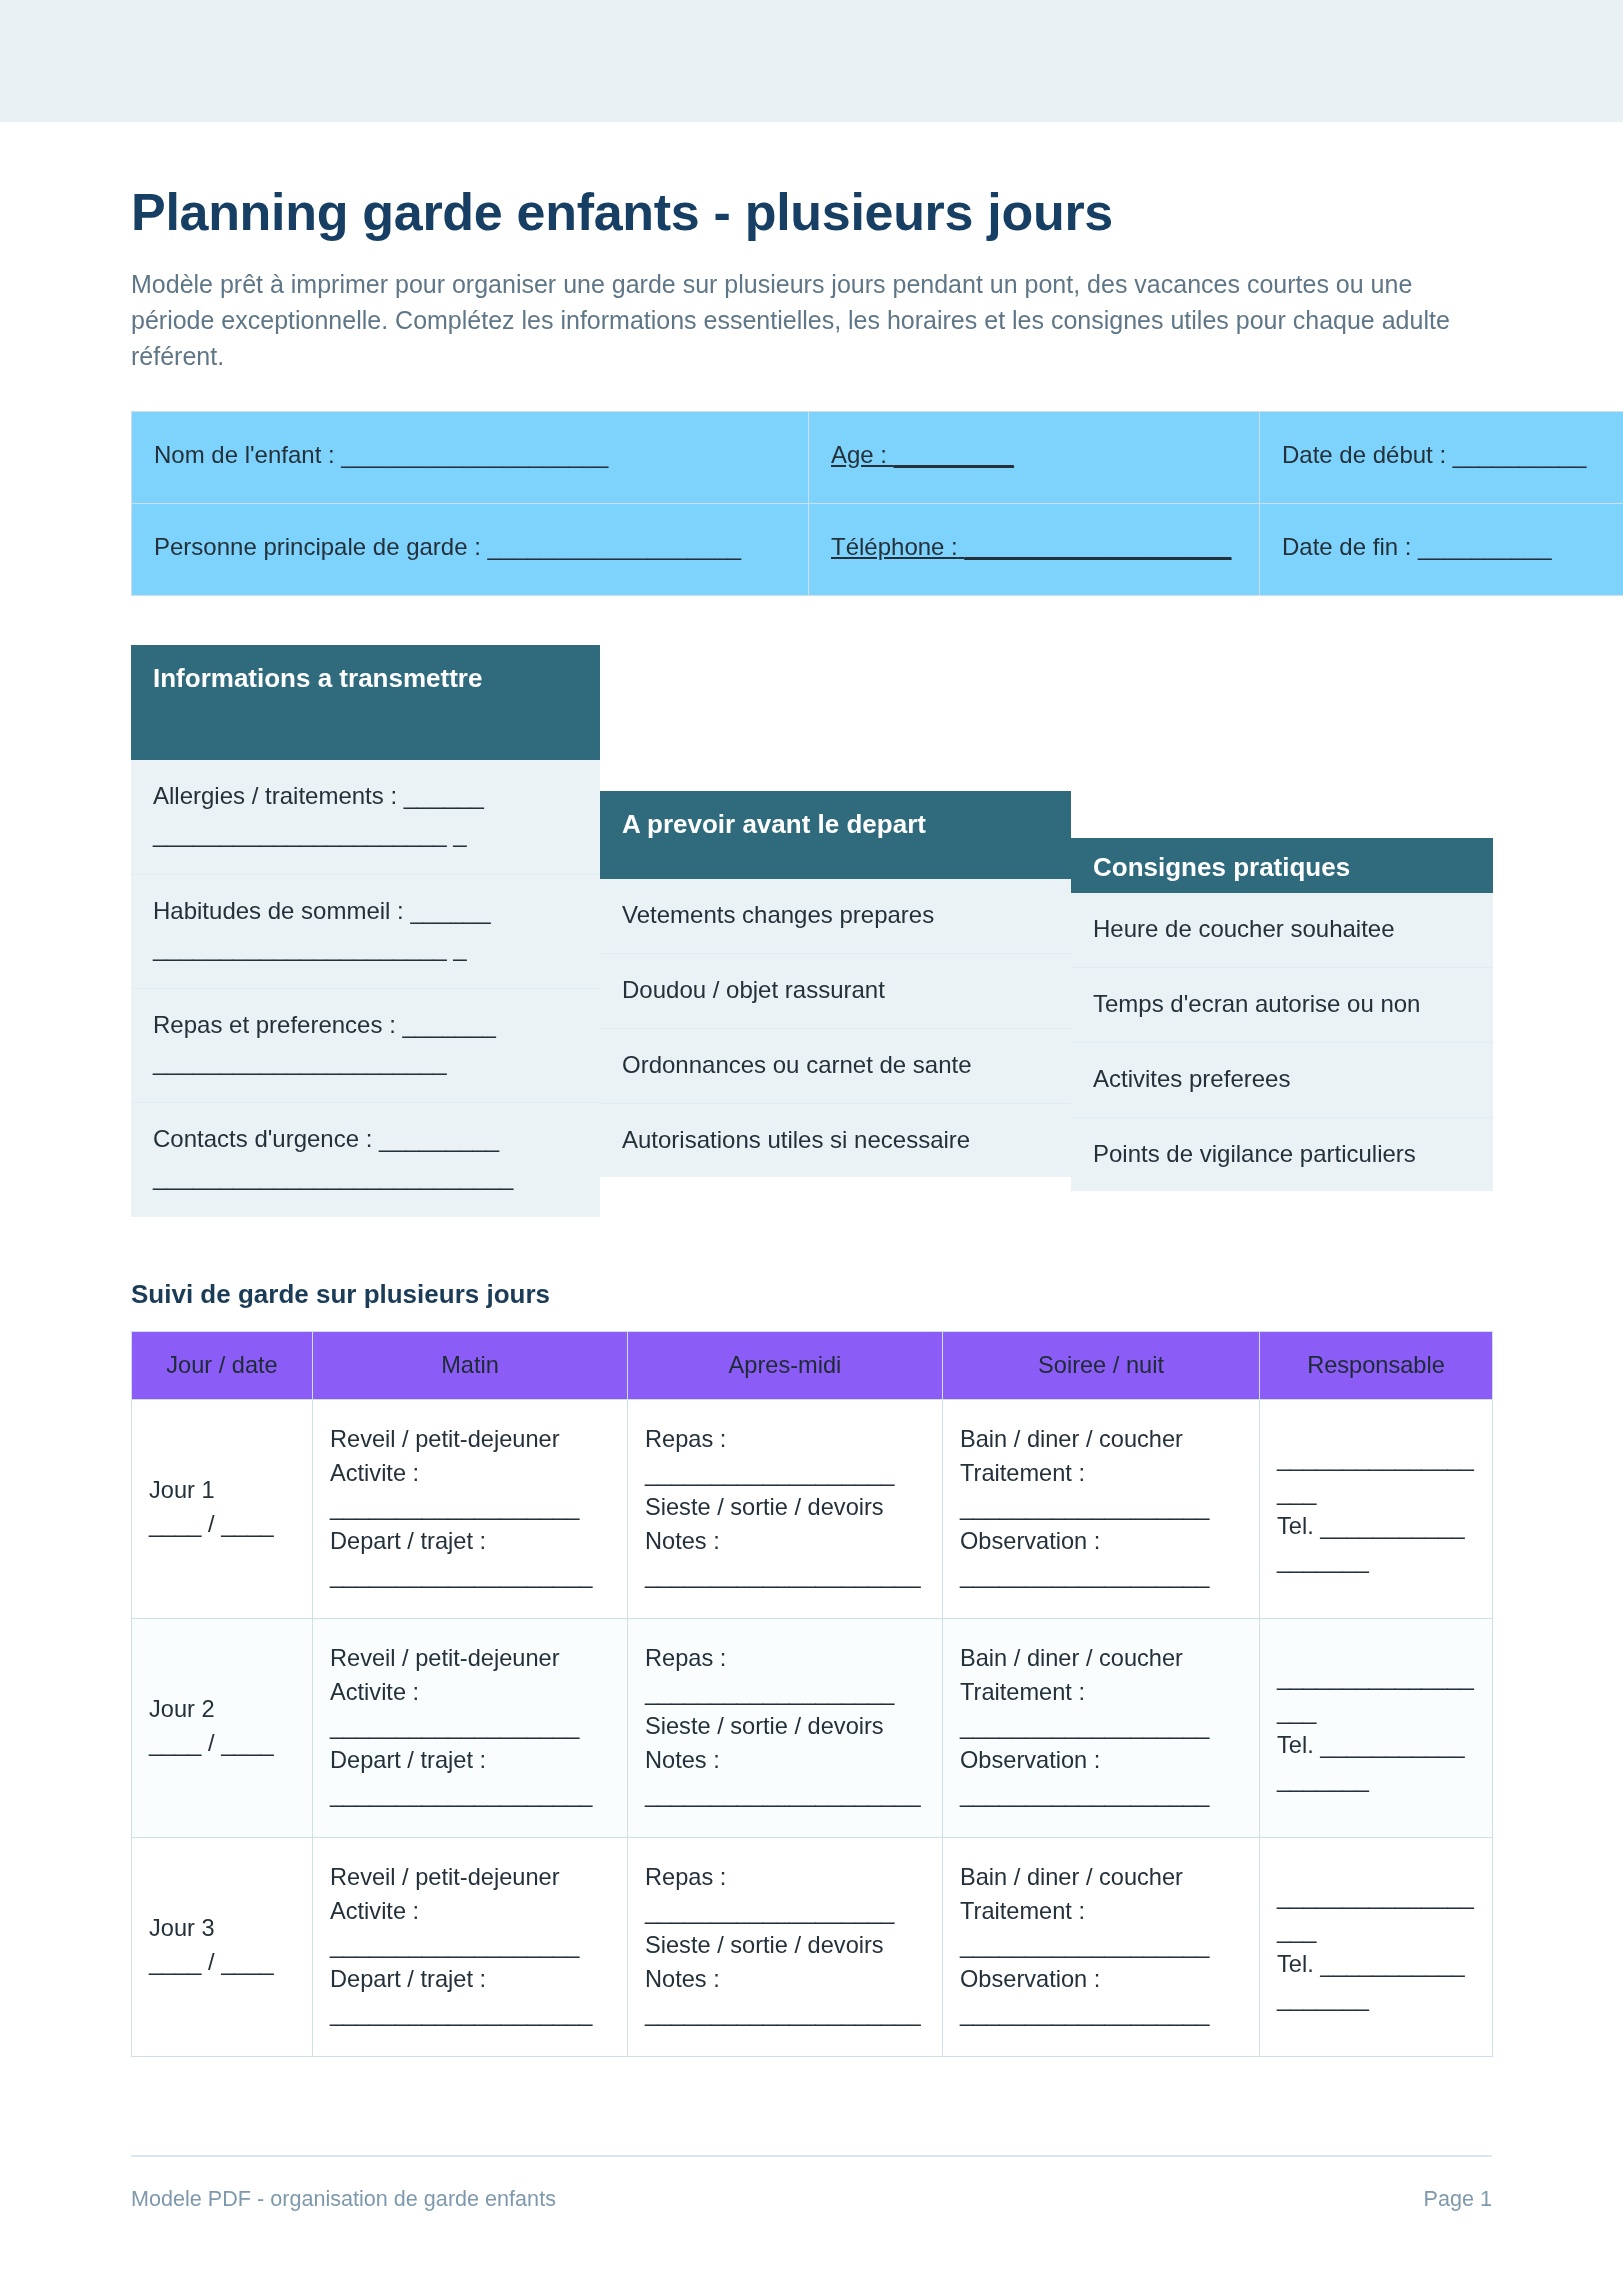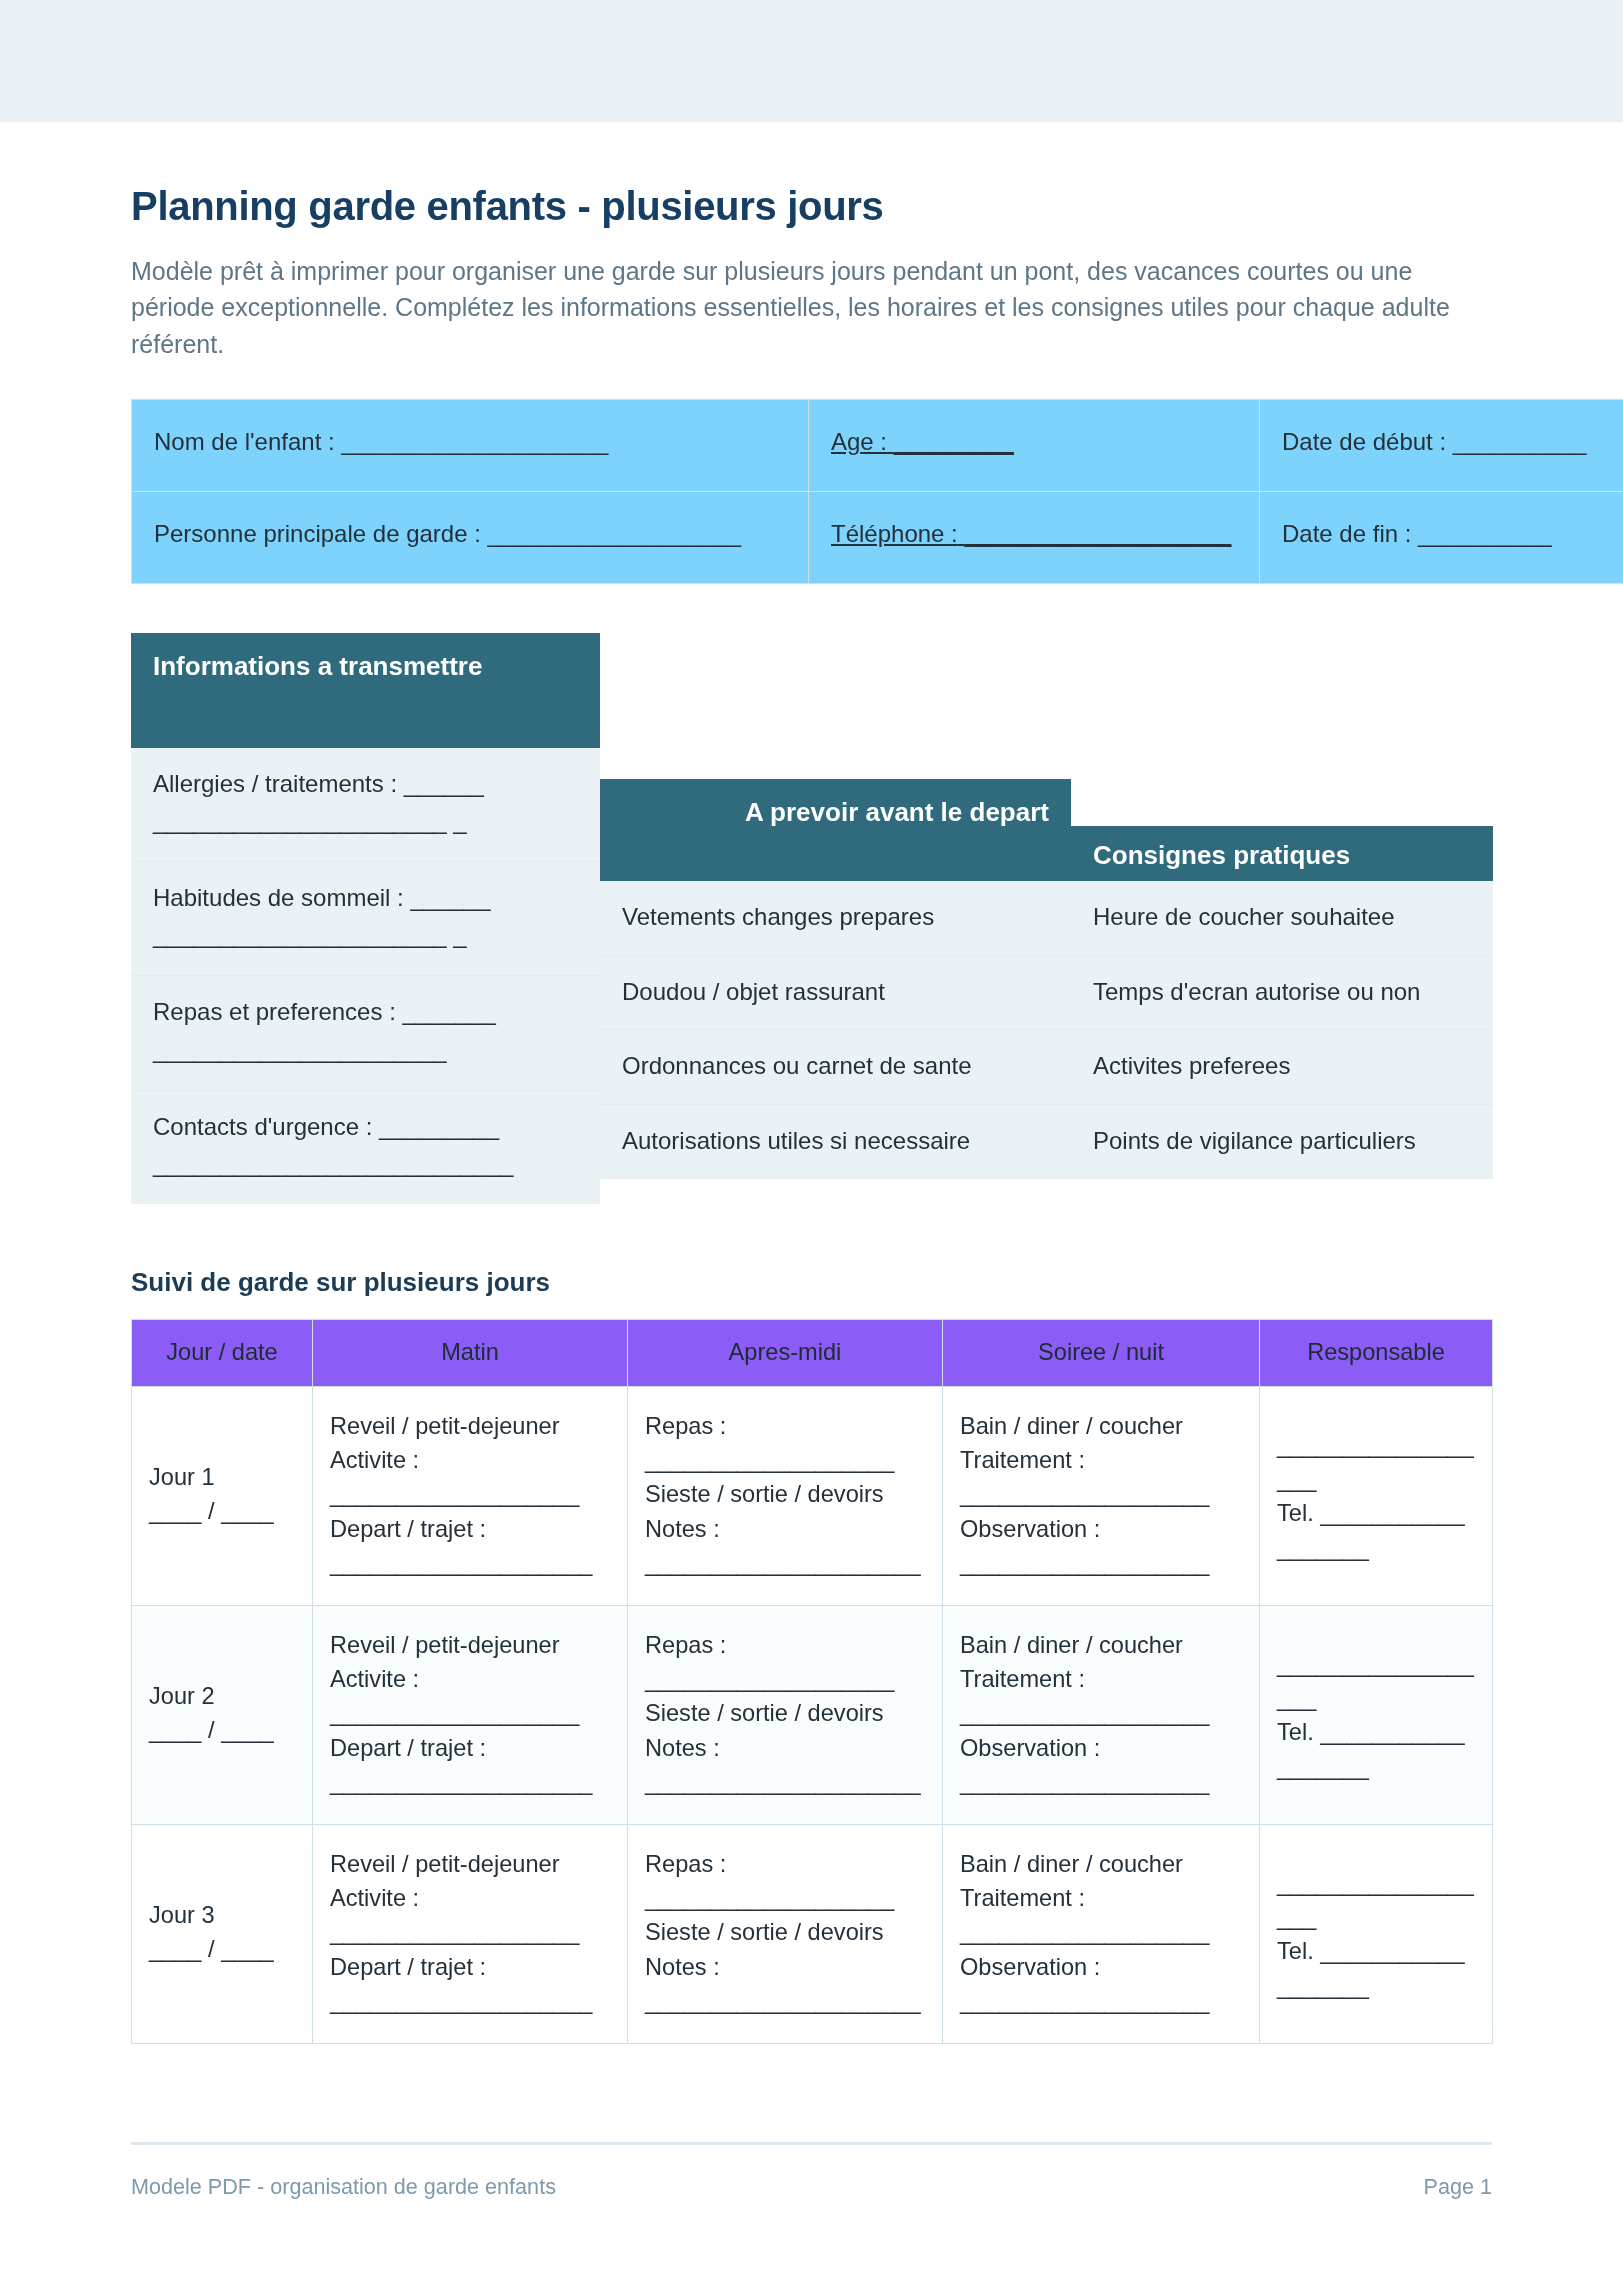--- a/index.html
+++ b/index.html
@@ -31,21 +31,21 @@
     left: 0; top: 122px;
     width: 1623px;
   }
   .content {
     margin: 0 131px;
     width: 1361px;
   }
 
   
   .doc-title {
-    font-size: 40px;
+    font-size: 52px;
     font-weight: bold;
     color: #173f63;
     letter-spacing: -0.3px;
     line-height: 1.05;
     margin: 63px 0 0 0;
   }
   .doc-subtitle {
     font-size: 25px;
     line-height: 1.45;
     color: #5f7687;
@@ -109,21 +109,21 @@
   .panel-row:first-child { border-top: none; }
 
   
   #panel-1 { left: 0px; width: 469px; }
   #panel-1 .panel-head { height: 115px; }
   #panel-1 .panel-row  { min-height: 0; }
   #panel-1 .panel-row.tall { padding-bottom: 22px; }
 
   
   #panel-2 { left: 469px; width: 471px; top: 162px; }
-  #panel-2 .panel-head { height: 102px; text-align: right; }
+  #panel-2 .panel-head { height: 88px; }
 
   
   #panel-3 { left: 940px; width: 422px; top: 209px; }
   #panel-3 .panel-head { height: 55px; padding-top: 13px; padding-bottom: 13px; }
 
   .ul { white-space: nowrap; }
 
   
   .section-heading {
     font-size: 26px;

